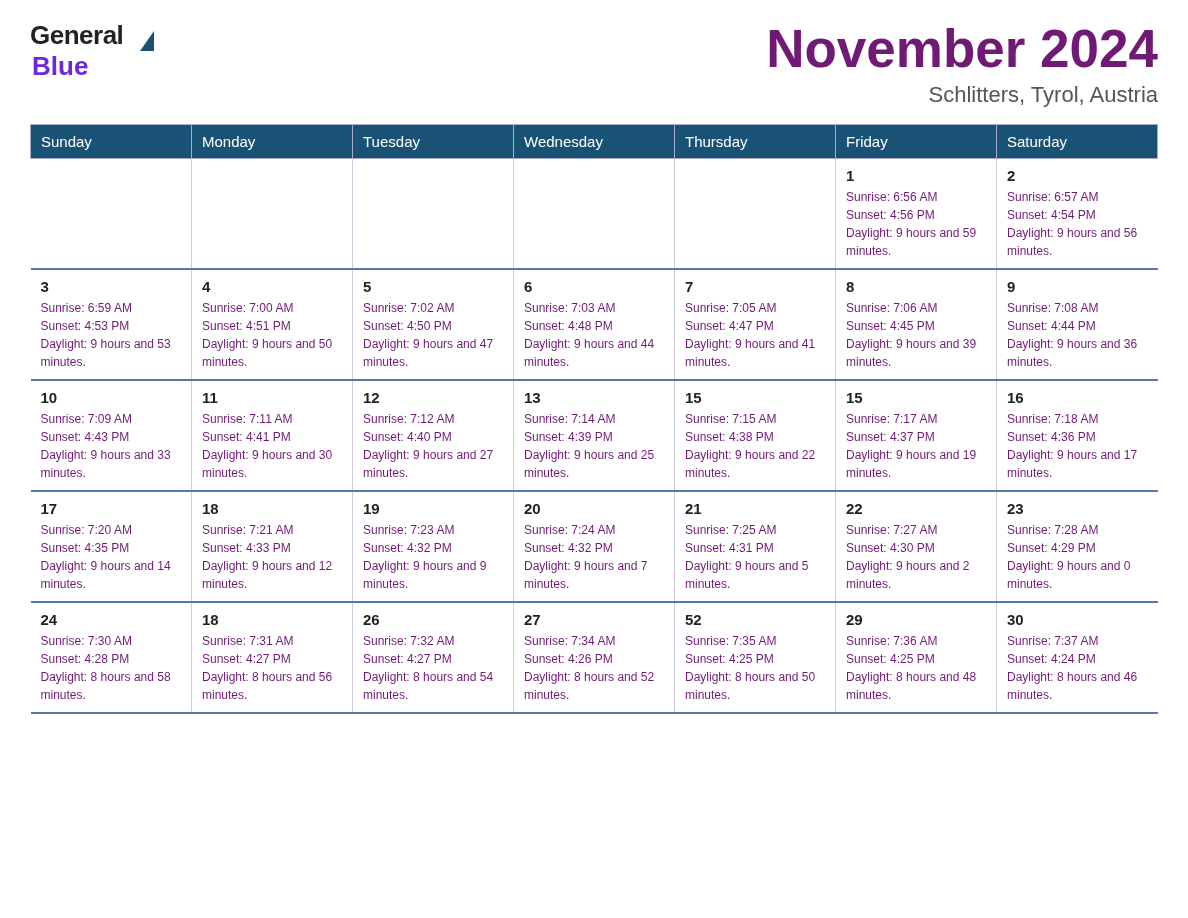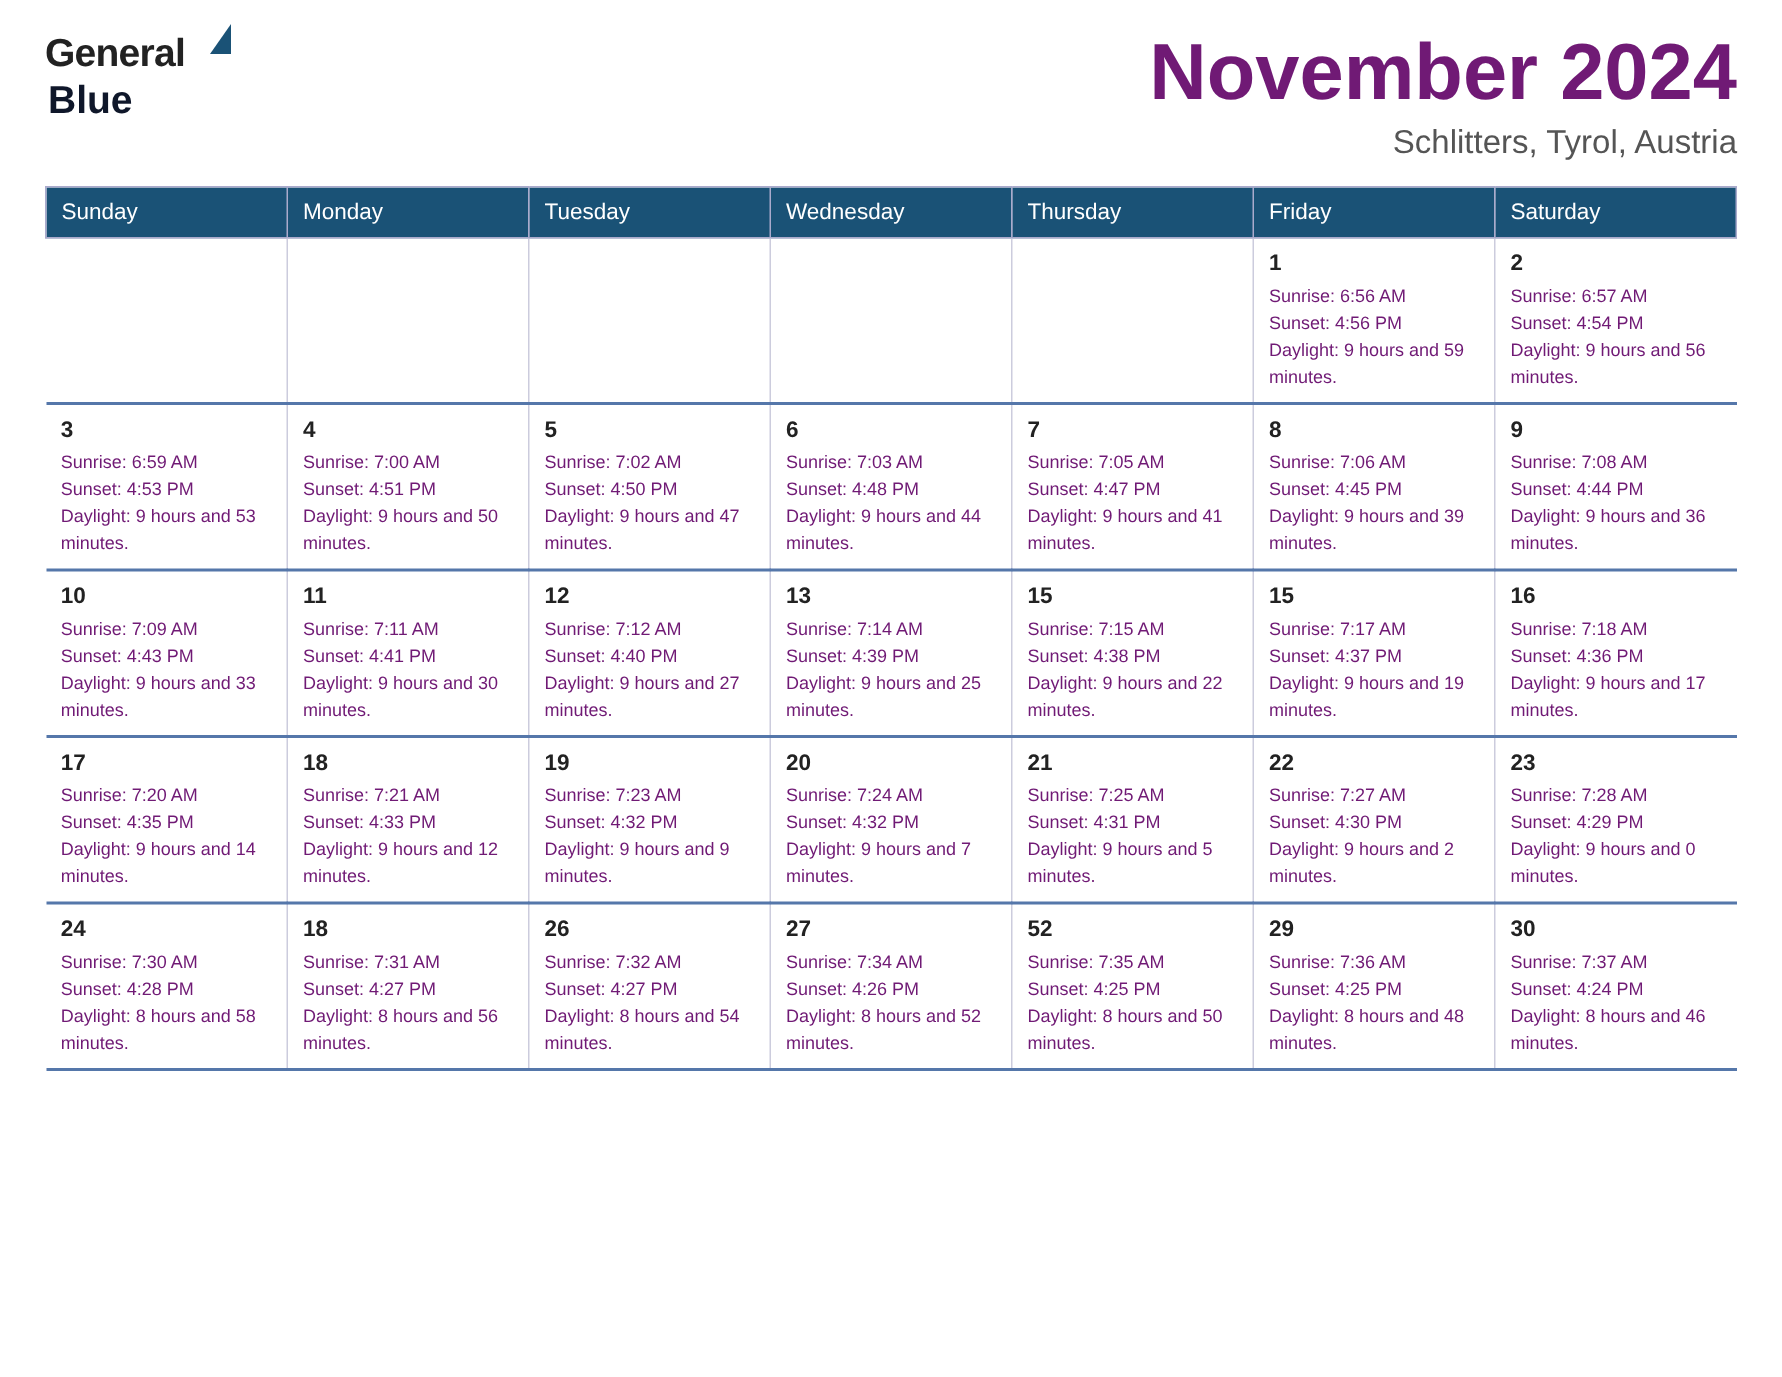--- a/index.html
+++ b/index.html
@@ -17,41 +17,41 @@
       align-items: flex-start;
       margin-bottom: 16px;
     }
     .logo {
       display: flex;
       flex-direction: column;
       align-items: flex-start;
     }
     .logo-top {
       display: flex;
-      align-items: flex-start;
+      align-items: flex-end;
       gap: 15px;
     }
     .logo-general {
       font-size: 26px;
       font-weight: bold;
       color: #222;
       letter-spacing: -0.5px;
     }
     .logo-triangle {
       width: 0;
       height: 0;
       border-left: 14px solid transparent;
       border-bottom: 20px solid #1a5276;
       margin-left: 2px;
       margin-top: -4px;
     }
     .logo-blue {
       font-size: 26px;
       font-weight: bold;
-      color: #0f172a;
+      color: #6d28d9;
       margin-left: 2px;
     }
     .title-block {
       text-align: right;
     }
     .month-title {
       font-size: 53px;
       font-weight: bold;
       color: #701a75;
       line-height: 1.1;

